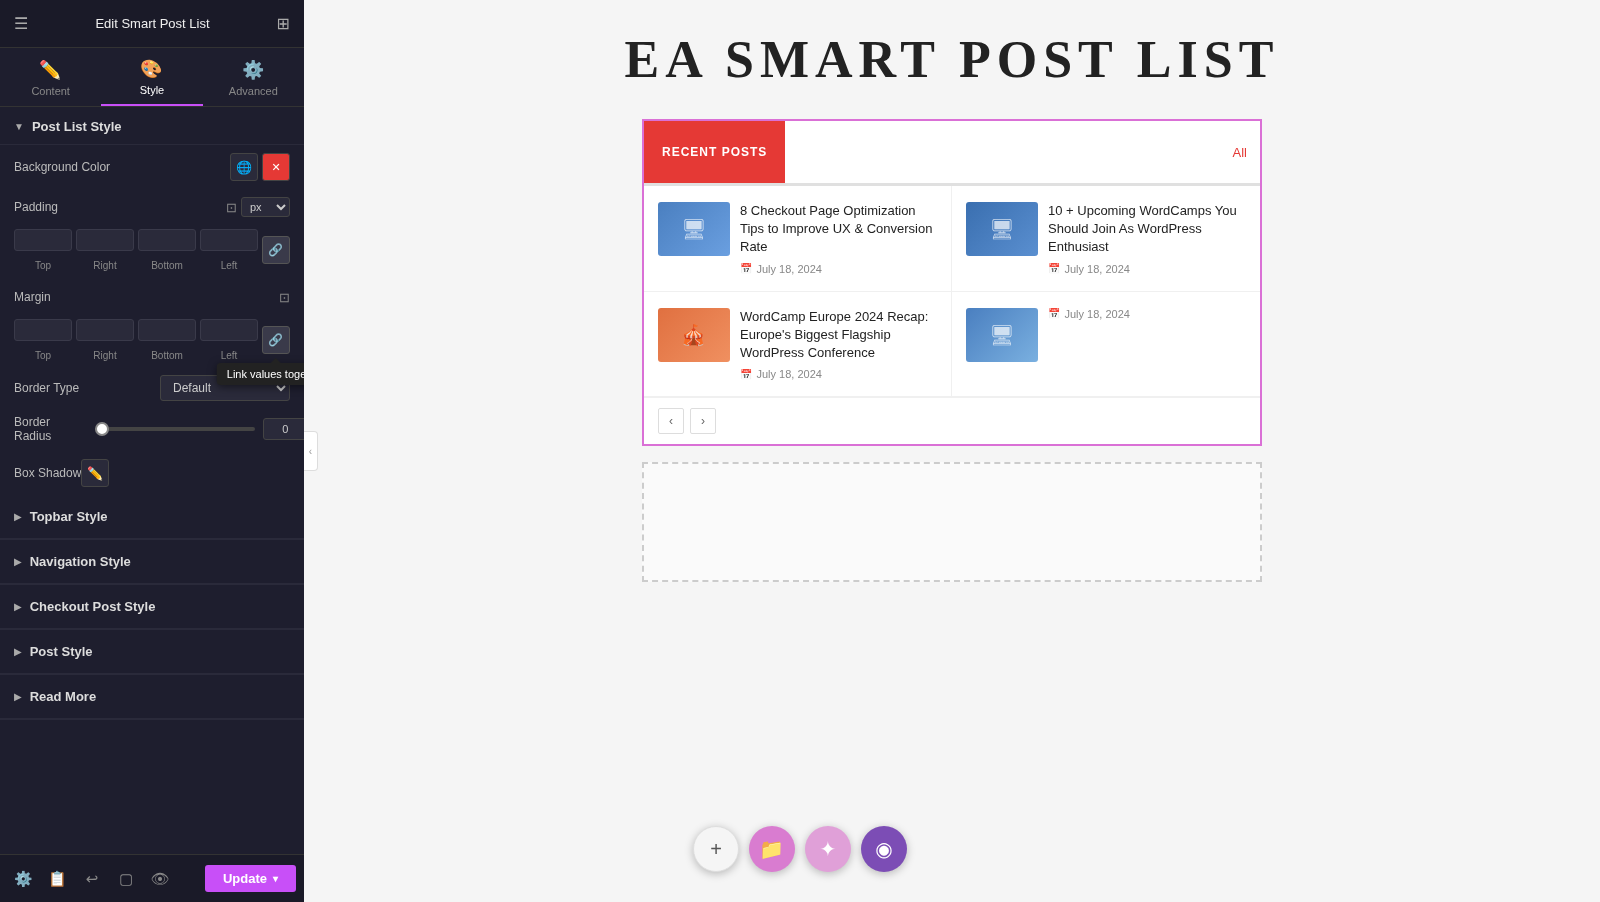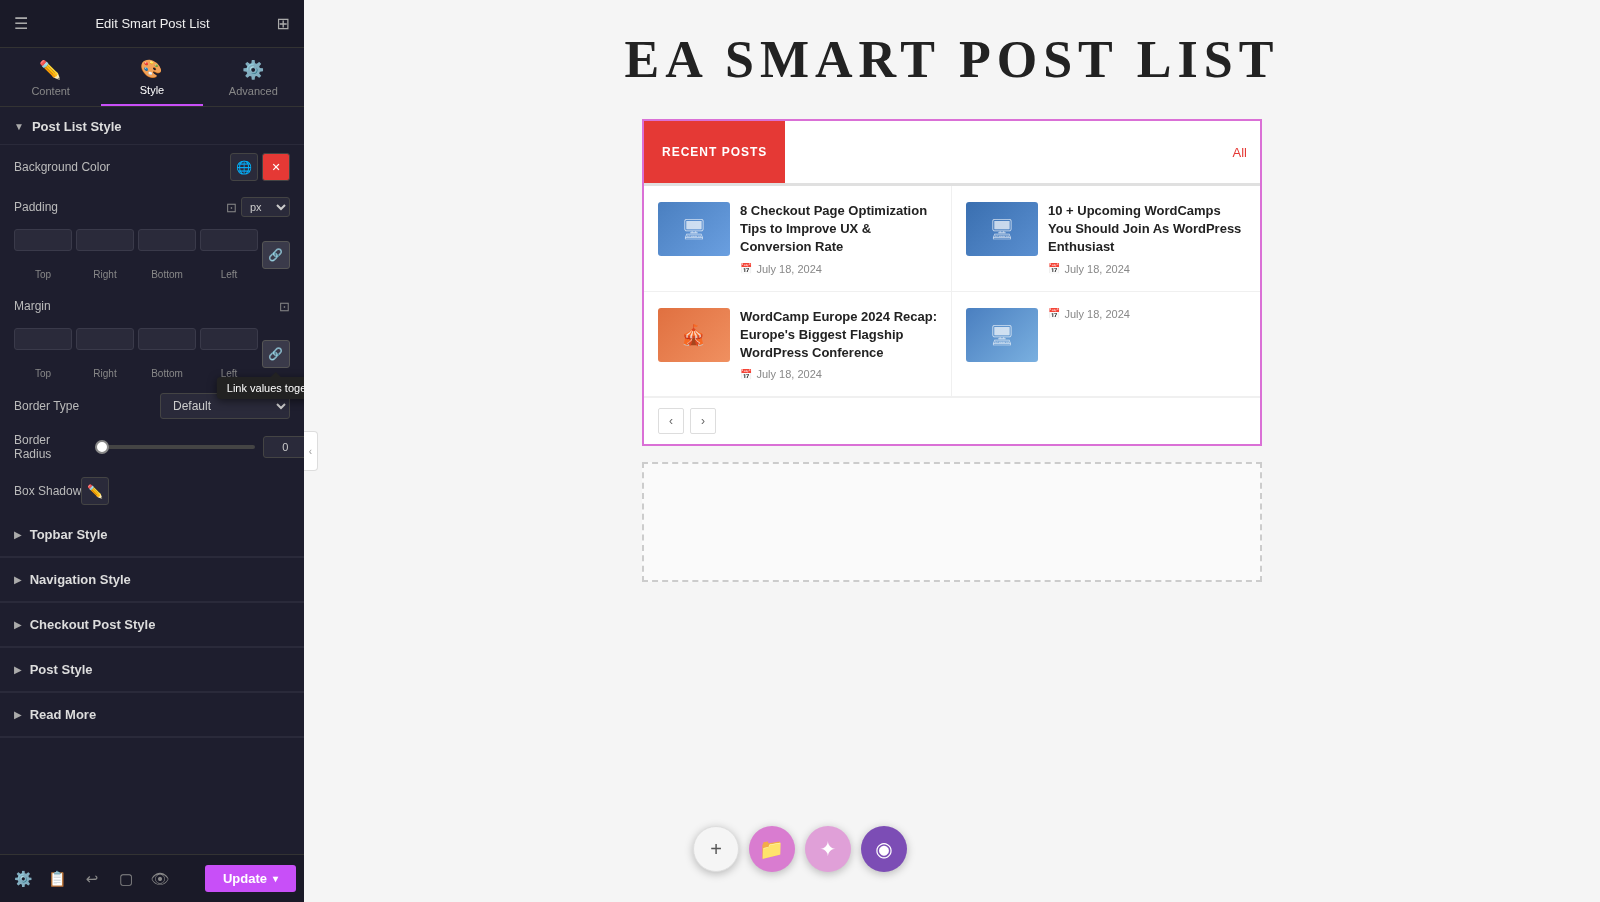--- a/index.html
+++ b/index.html
@@ -30,21 +30,21 @@
 
     
     .control-row { display: flex; align-items: center; justify-content: space-between; padding: 8px 14px; min-height: 36px; }
     .control-label { font-size: 12px; color: #bbb; }
     .control-right { display: flex; align-items: center; gap: 4px; }
     .color-btn { width: 28px; height: 28px; border: 1px solid #444; border-radius: 3px; background: #2a2a3a; cursor: pointer; display: flex; align-items: center; justify-content: center; color: #aaa; font-size: 13px; }
 
     .unit-select { background: #2a2a3a; border: 1px solid #444; color: #ccc; font-size: 11px; padding: 2px 4px; border-radius: 3px; cursor: pointer; }
 
     .inputs-grid { display: grid; grid-template-columns: 1fr 1fr 1fr 1fr 28px; gap: 4px; padding: 4px 14px 8px; }
-    .input-wrap { display: flex; flex-direction: column; align-items: center; gap: 18px; }
+    .input-wrap { display: flex; flex-direction: column; align-items: center; gap: 9px; }
     .input-box { width: 100%; background: #2a2a3a; border: 1px solid #3a3a4a; color: #ccc; font-size: 11px; text-align: center; padding: 4px 2px; border-radius: 3px; }
     .input-label { font-size: 10px; color: #888; }
     .link-btn { width: 28px; height: 28px; background: #3a3a4a; border: 1px solid #555; border-radius: 3px; cursor: pointer; display: flex; align-items: center; justify-content: center; color: #ccc; font-size: 12px; position: relative; }
 
     
     .tooltip-popup { position: absolute; background: #222; color: #fff; font-size: 11px; padding: 5px 10px; border-radius: 4px; white-space: nowrap; top: 36px; left: 50%; transform: translateX(-50%); z-index: 100; box-shadow: 0 2px 8px rgba(0,0,0,0.5); }
     .tooltip-popup::before { content: ''; position: absolute; top: -5px; left: 50%; transform: translateX(-50%); border-width: 0 5px 5px; border-style: solid; border-color: transparent transparent #222; }
 
     .border-type-row { display: flex; align-items: center; justify-content: space-between; padding: 6px 14px; }
     .border-select { background: #2a2a3a; border: 1px solid #444; color: #ccc; font-size: 12px; padding: 4px 8px; border-radius: 3px; cursor: pointer; width: 130px; }
@@ -83,21 +83,21 @@
     .posts-grid { display: grid; grid-template-columns: 1fr 1fr; gap: 0; }
     .post-item { display: flex; gap: 10px; align-items: flex-start; padding: 16px 14px; border-bottom: 1px solid #f0f0f0; }
     .post-item:nth-child(odd) { border-right: 1px solid #f0f0f0; }
     .post-thumb { width: 72px; height: 54px; background: #5a8fd0; border-radius: 3px; flex-shrink: 0; overflow: hidden; }
     .thumb-1 { background: linear-gradient(135deg, #4a7fc0 0%, #6a9fe0 100%); display: flex; align-items: center; justify-content: center; }
     .thumb-2 { background: linear-gradient(135deg, #3a6fb0 0%, #5a8fd0 100%); display: flex; align-items: center; justify-content: center; }
     .thumb-3 { background: linear-gradient(135deg, #e07040 0%, #f09060 100%); display: flex; align-items: center; justify-content: center; }
     .thumb-4 { background: linear-gradient(135deg, #4a7fc0 0%, #7ab0e0 100%); display: flex; align-items: center; justify-content: center; }
     .thumb-icon { font-size: 20px; color: rgba(255,255,255,0.7); }
     .post-info { flex: 1; }
-    .post-title { font-size: 13px; font-weight: 700; color: #222; line-height: 1.4; margin-bottom: 6px; }
+    .post-title { font-size: 13px; font-weight: 400; color: #222; line-height: 1.4; margin-bottom: 6px; }
     .post-date { font-size: 11px; color: #888; display: flex; align-items: center; gap: 4px; }
     .cal-icon { font-size: 10px; }
 
     
     .pagination-row { display: flex; align-items: center; gap: 6px; padding: 10px 14px; border-top: 1px solid #f0f0f0; }
     .pag-btn { width: 26px; height: 26px; border: 1px solid #ddd; background: #fff; cursor: pointer; display: flex; align-items: center; justify-content: center; font-size: 12px; color: #666; border-radius: 2px; }
 
     
     .dashed-area { width: 620px; min-height: 120px; border: 2px dashed #ccc; background: #fafafa; margin-top: 16px; }
 

